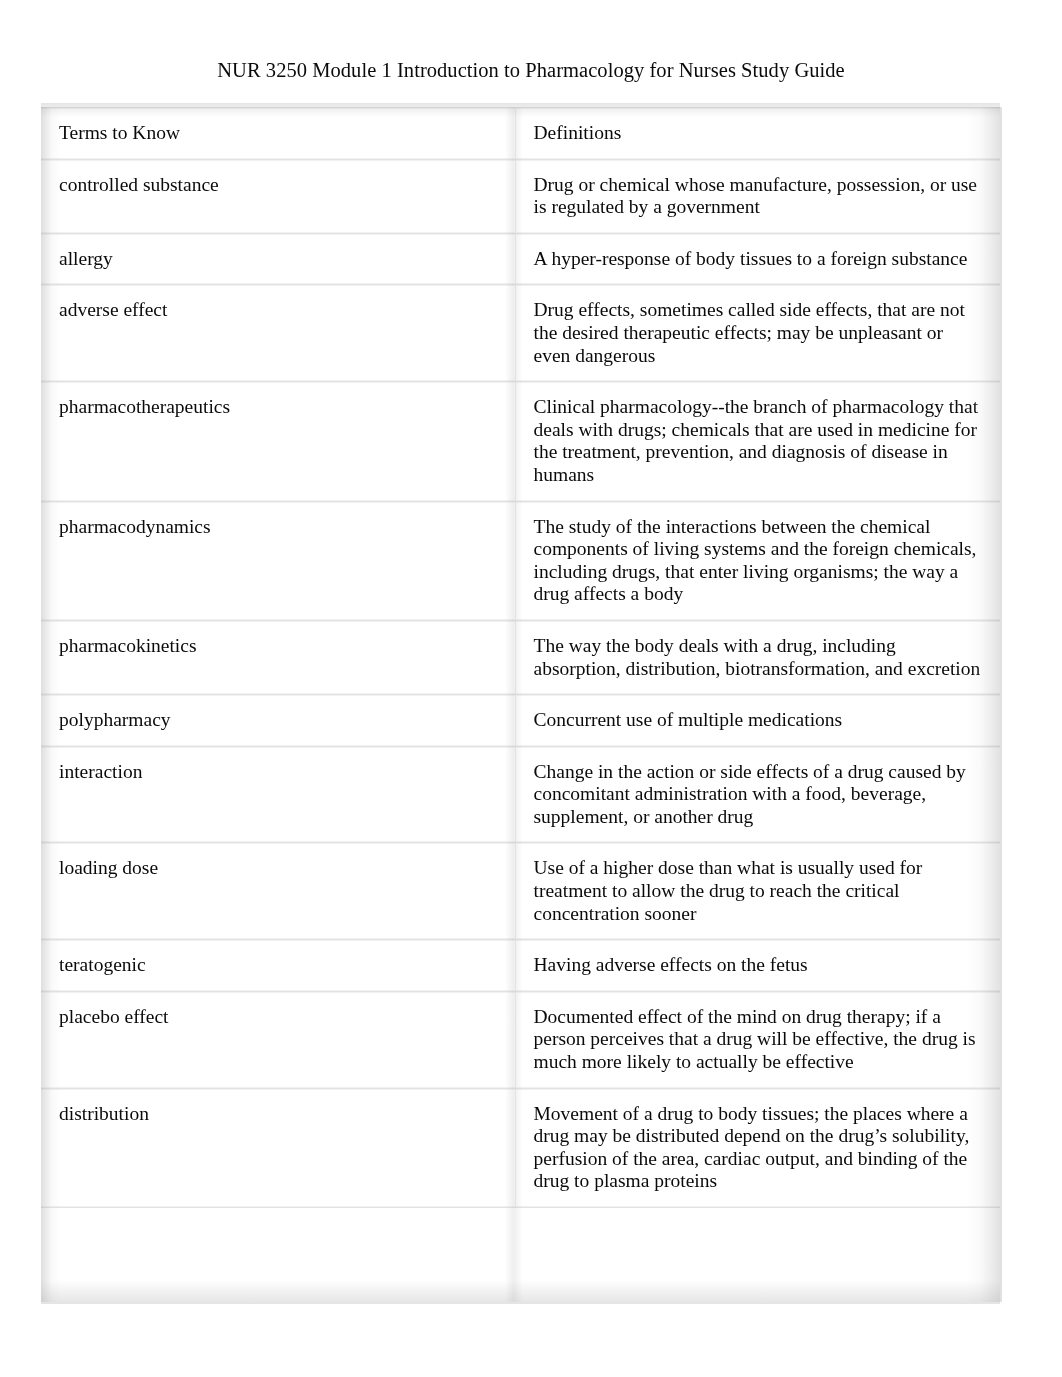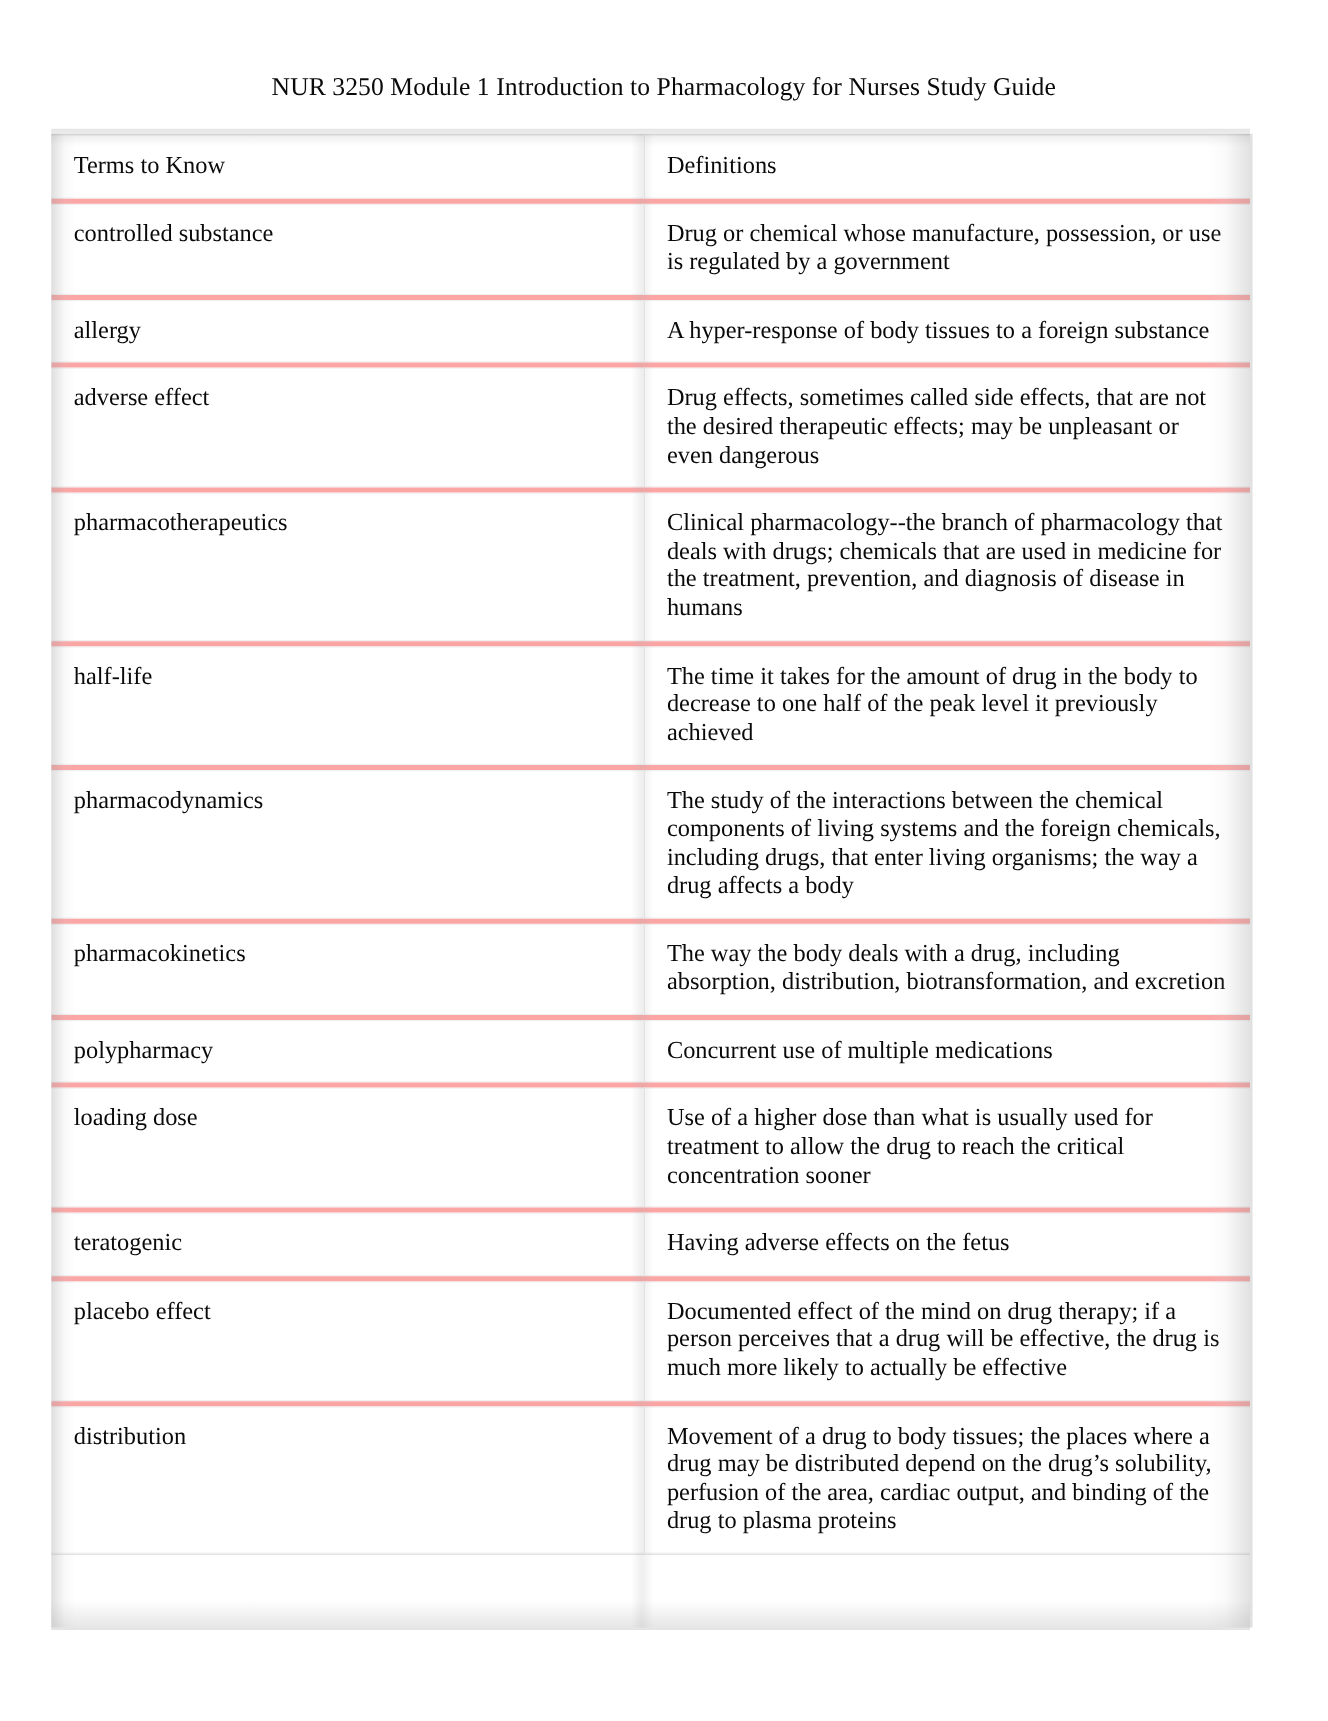--- a/index.html
+++ b/index.html
@@ -64,21 +64,21 @@
 
   .tbl th, .tbl td {
     vertical-align: top;
     padding: 14px 16px 14px 18px;
     font-size: 19.5px;
     line-height: 22.6px;
     font-weight: normal;
     text-align: left;
     color: #0a0a0a;
     
-    border-top: 4px solid #fca5a5;
+    border-top: 1px solid #fca5a5;
     border-bottom: 1px solid #e2e2e2;
     box-shadow: inset 0 1px 0 #f1f1f1, inset 0 -1px 0 #f1f1f1;
   }
 
   .tbl td.term,
   .tbl th.term {
     padding-left: 18px;
     border-right: 1px solid #ececec;
   }
 
@@ -178,48 +178,48 @@
           <tr>
             <td class="term">
               <span class="cell-text">pharmacotherapeutics</span>
             </td>
             <td class="def">
               <span class="cell-text">Clinical pharmacology--the branch of pharmacology that deals with drugs; chemicals that are used in medicine for the treatment, prevention, and diagnosis of disease in humans</span>
             </td>
           </tr>
           <tr>
             <td class="term">
-              <span class="cell-text">half-life</span>
-            </td>
-            <td class="def">
-              <span class="cell-text">The time it takes for the amount of drug in the body to decrease to one half of the peak level it previously achieved</span>
-            </td>
-          </tr>
-          <tr>
-            <td class="term">
               <span class="cell-text">pharmacodynamics</span>
             </td>
             <td class="def">
               <span class="cell-text">The study of the interactions between the chemical components of living systems and the foreign chemicals, including drugs, that enter living organisms; the way a drug affects a body</span>
             </td>
           </tr>
           <tr>
             <td class="term">
               <span class="cell-text">pharmacokinetics</span>
             </td>
             <td class="def">
               <span class="cell-text">The way the body deals with a drug, including absorption, distribution, biotransformation, and excretion</span>
             </td>
           </tr>
           <tr>
             <td class="term">
               <span class="cell-text">polypharmacy</span>
             </td>
             <td class="def">
               <span class="cell-text">Concurrent use of multiple medications</span>
+            </td>
+          </tr>
+          <tr>
+            <td class="term">
+              <span class="cell-text">interaction</span>
+            </td>
+            <td class="def">
+              <span class="cell-text">Change in the action or side effects of a drug caused by concomitant administration with a food, beverage, supplement, or another drug</span>
             </td>
           </tr>
           <tr>
             <td class="term">
               <span class="cell-text">loading dose</span>
             </td>
             <td class="def">
               <span class="cell-text">Use of a higher dose than what is usually used for treatment to allow the drug to reach the critical concentration sooner</span>
             </td>
           </tr>

